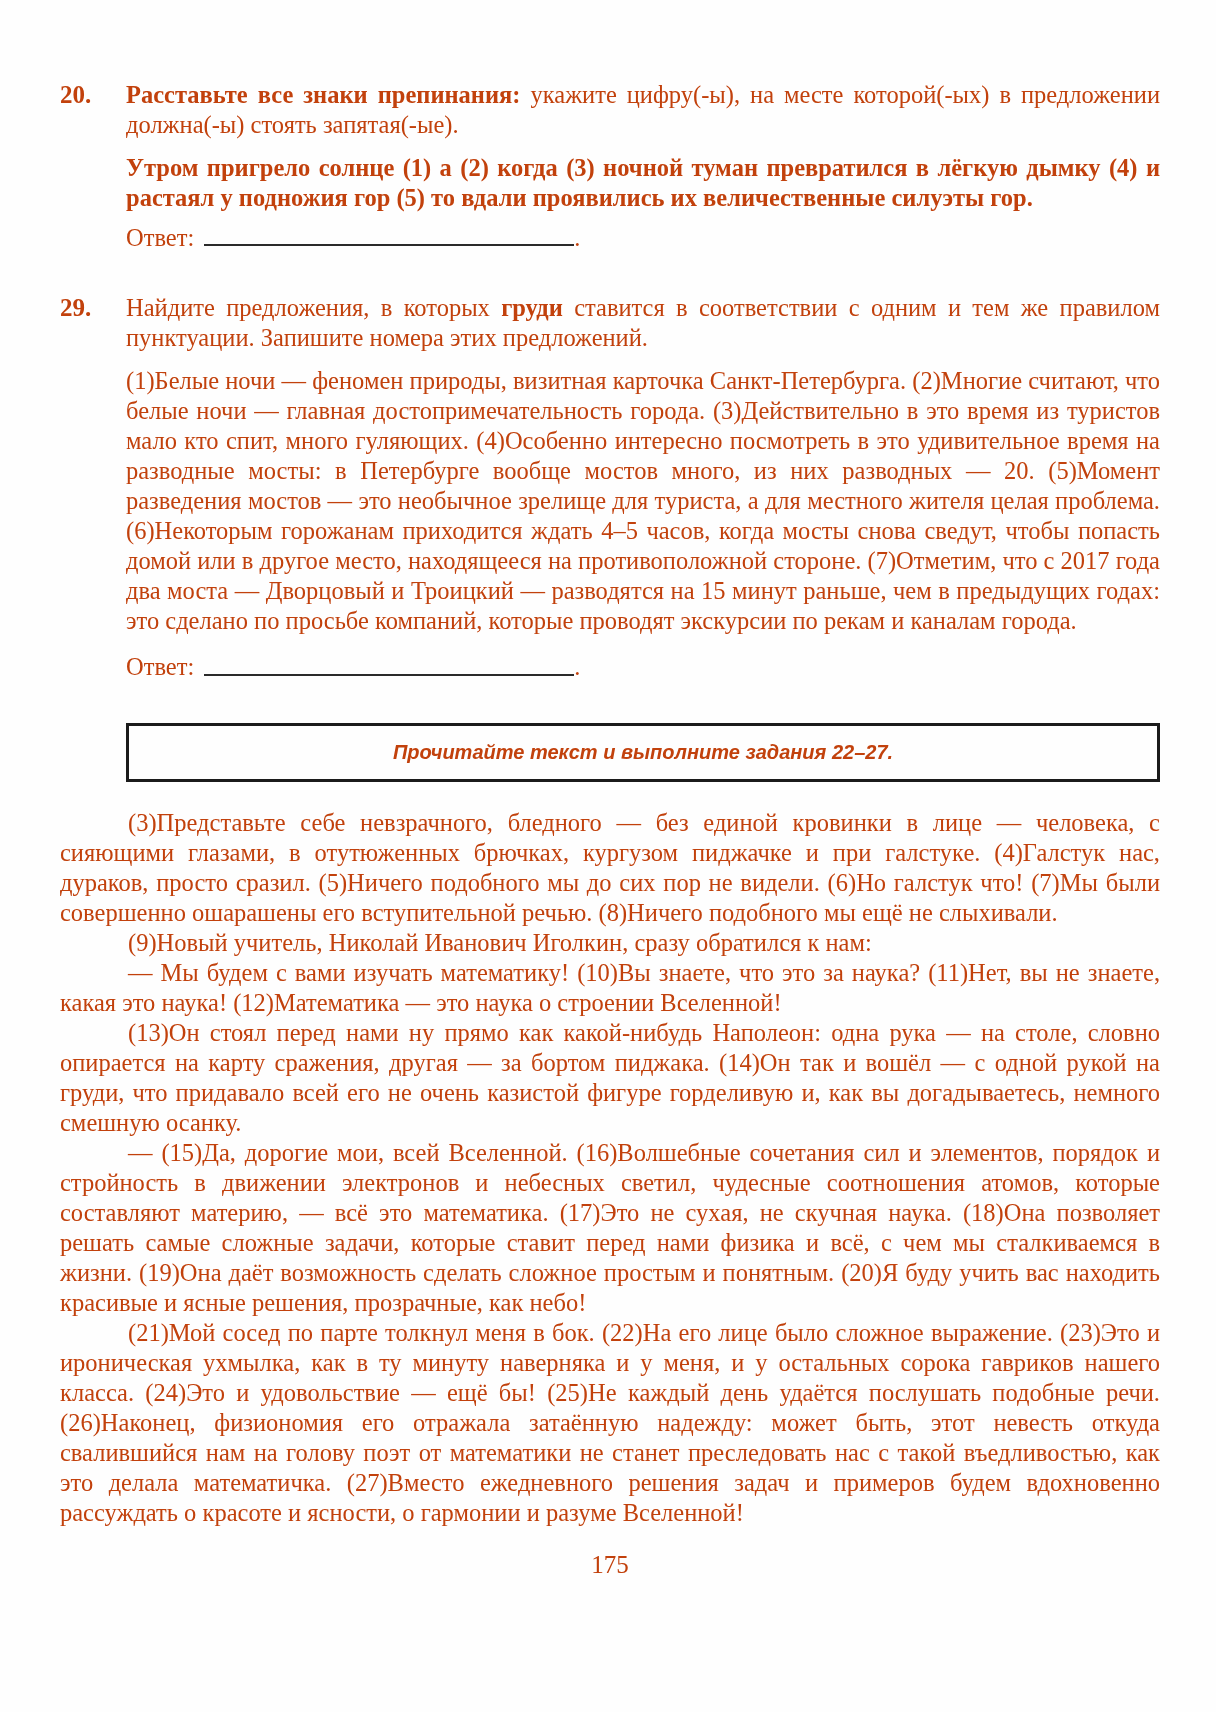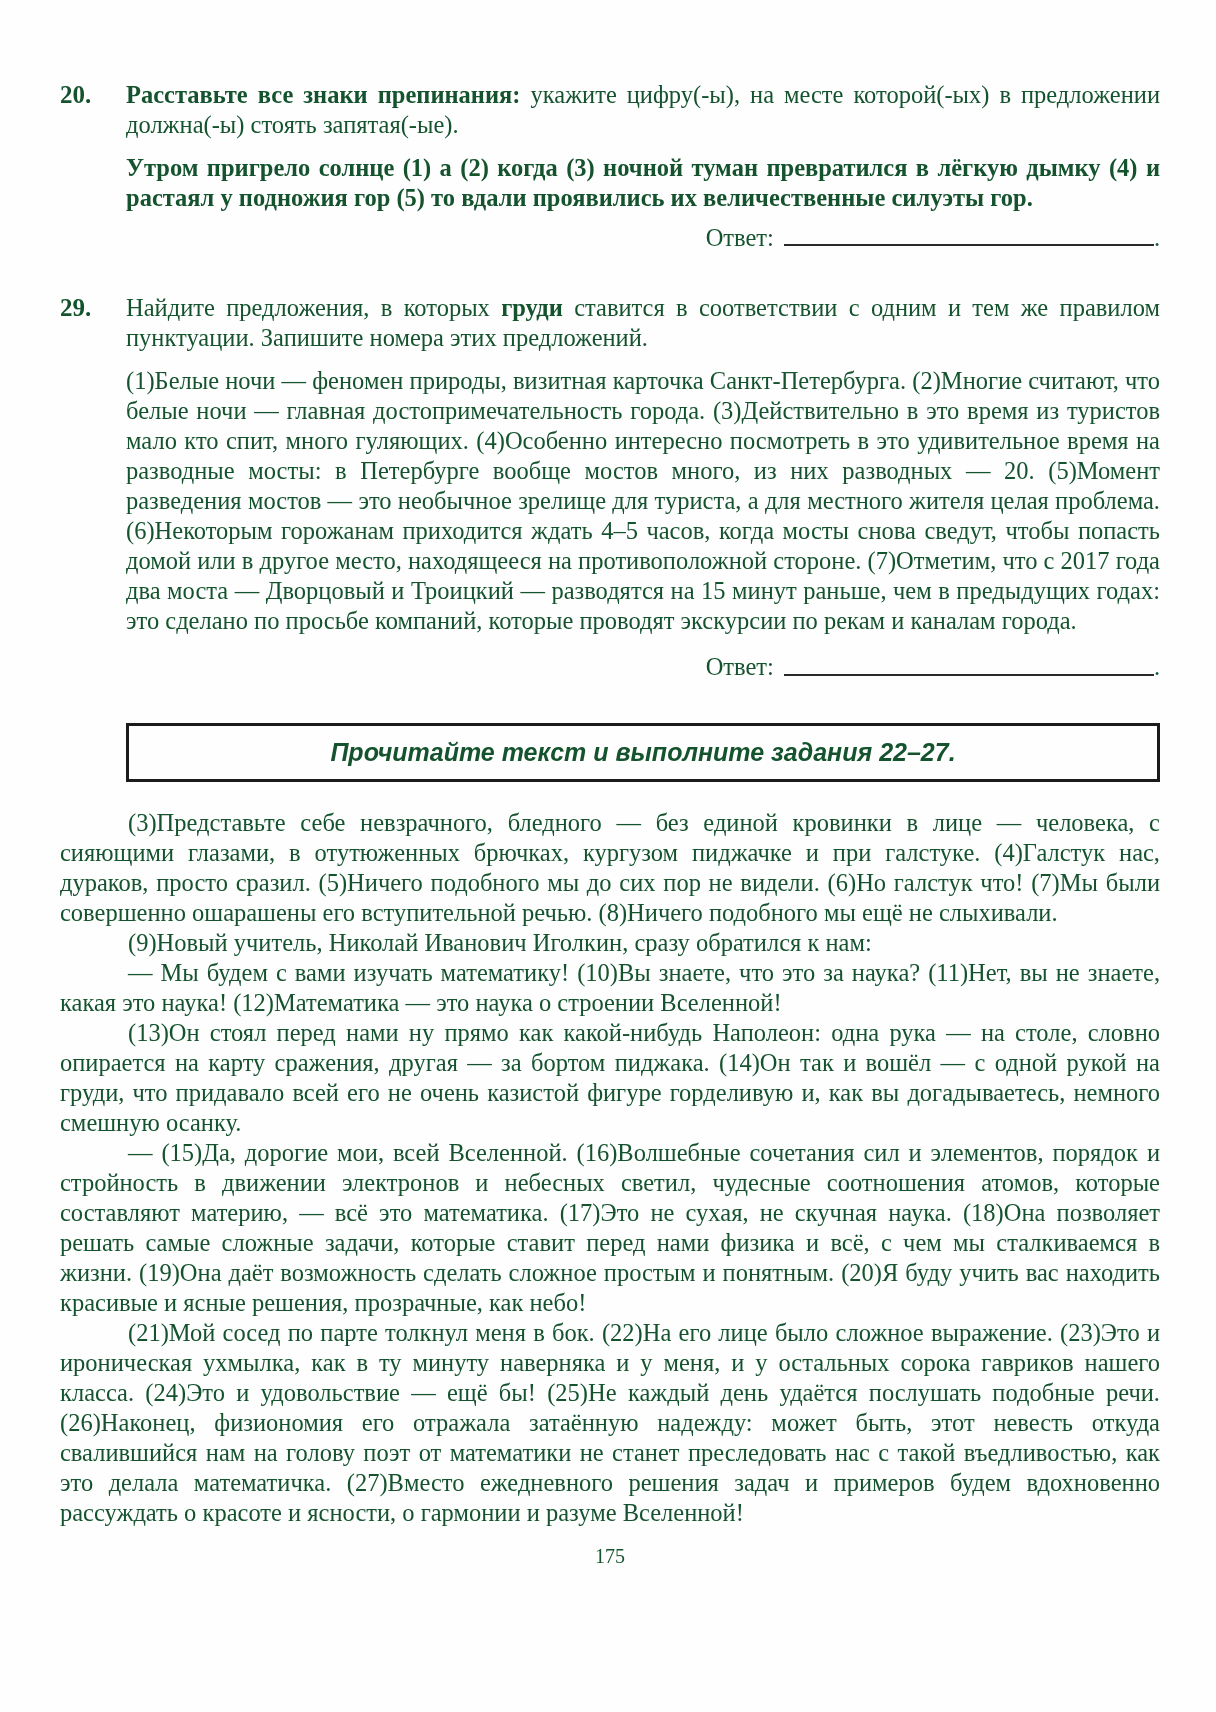--- a/index.html
+++ b/index.html
@@ -1,65 +1,65 @@
 <!DOCTYPE html>
 <html lang="ru"><head>
 <meta charset="utf-8">
 <style>
   html,body{margin:0;padding:0;background:#e8e8e8;}
   .page{
     position:relative;
     width:1216px;height:1712px;
     margin:0 auto;
     background:#fefefe;
-    color:#14532d;
+    color:#c2410c;
     font-family:"Liberation Serif","DejaVu Serif",serif;
     font-size:24.5px;
     line-height:30px;
     box-sizing:border-box;
     padding:80px 56px 12px 60px;
     overflow:hidden;
   }
   .task{position:relative;padding-left:66px;}
   .task-num{
     position:absolute;left:0;top:0;
     font-weight:bold;
     font-size:25px;
   }
-  p{margin:0;text-align:right;}
+  p{margin:0;}
   .instruction{text-align:justify;margin-bottom:13px;}
   .sentence{font-weight:bold;text-align:justify;margin-bottom:8px;}
   .task-text{text-align:justify;margin-bottom:14px;}
   .answer{margin:8px 0 40px 0;}
   .answer-blank{
     display:inline-block;
     width:370px;
     height:0.95em;
     border-bottom:2px solid #2a2a2a;
     margin-left:10px;
     vertical-align:baseline;
   }
   .reading-header{
     margin:28px 0 26px 66px;
     border:3px solid #1b1b1b;
     text-align:center;
     padding:11px 4px 12px 4px;
     font-family:"Liberation Sans","DejaVu Sans",sans-serif;
     font-weight:bold;
     font-style:italic;
-    font-size:25px;
+    font-size:20px;
   }
   .passage p{
     text-align:justify;
     text-indent:68px;
   }
   .page-number{
     text-align:center;
-    margin-top:13px;
-    font-size:20px;
+    margin-top:22px;
+    font-size:25px;
   }
 </style>
 </head>
 <body>
 
 <div class="page">
 
   <section class="task">
     <div class="task-num">20.</div>
     <p class="instruction"><b>Расставьте все знаки препинания:</b><span> укажите цифру(-ы), на месте которой(-ых) в предложении должна(-ы) стоять запятая(-ые).</span></p>

